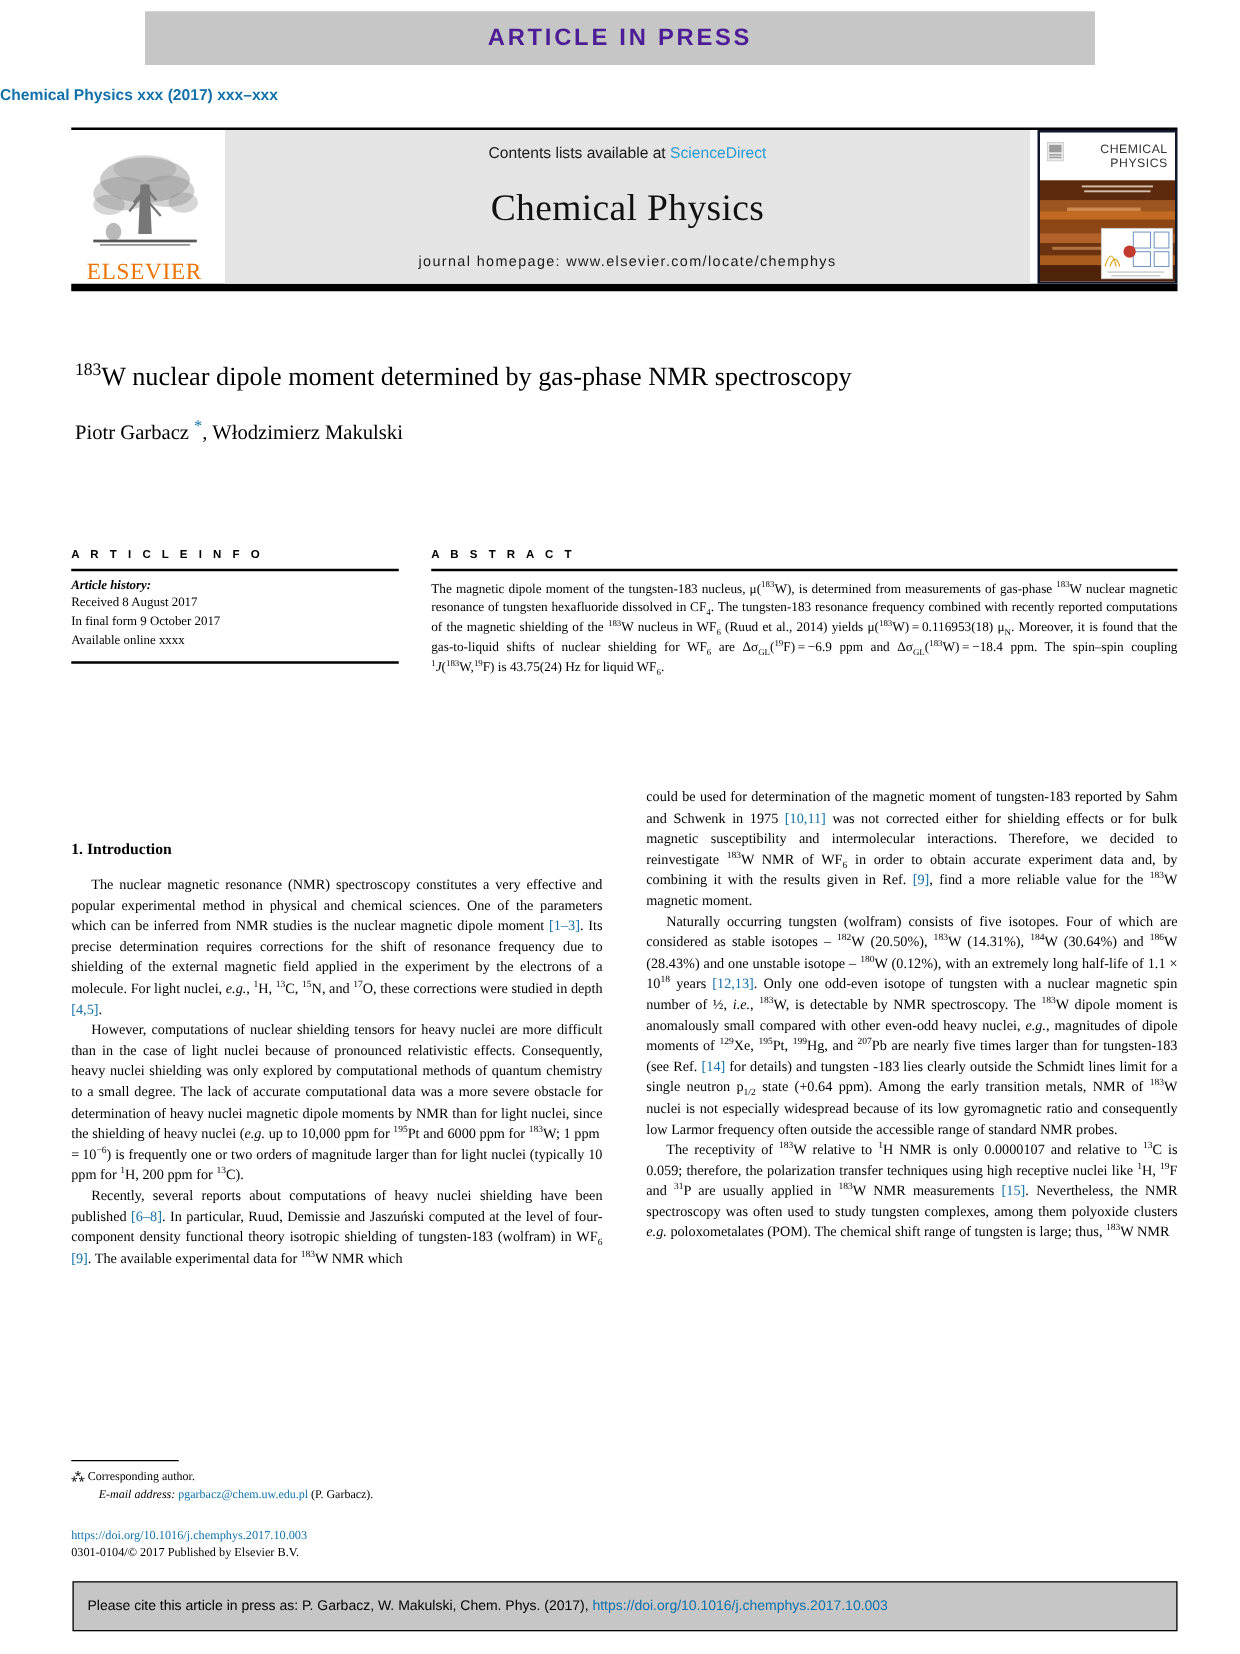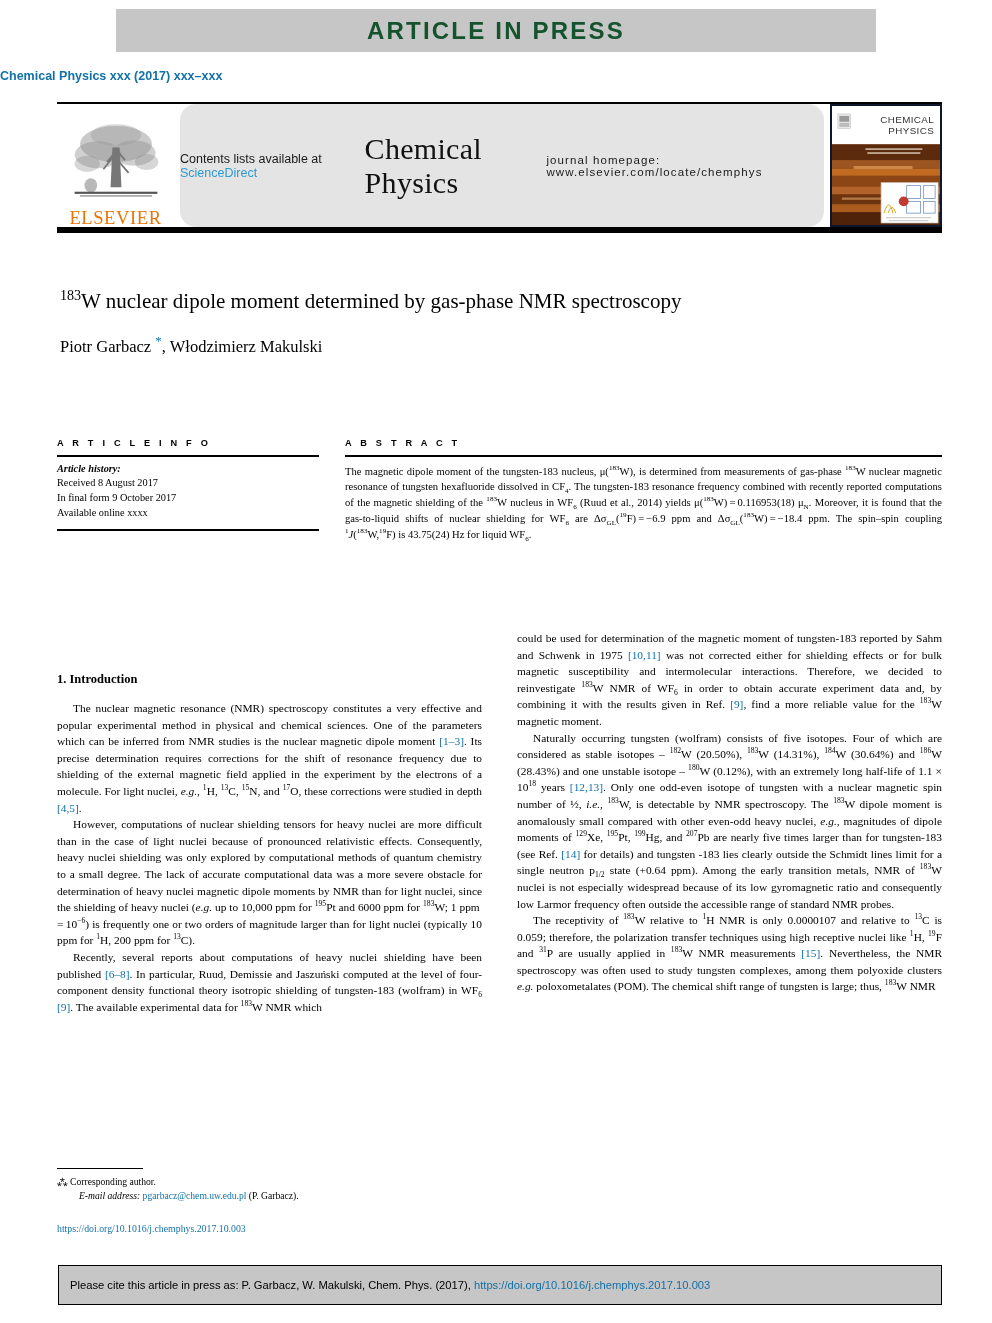--- a/index.html
+++ b/index.html
@@ -24,23 +24,23 @@
     width: 760px;
     height: 43px;
     background: #c6c6c6;
     display: flex;
     align-items: center;
     justify-content: center;
   }
   .aip-band .aip-text {
     font-family: "Liberation Sans", sans-serif;
     font-weight: bold;
-    font-size: 24px;
+    font-size: 19px;
     letter-spacing: 2.2px;
-    color: #14532d;
+    color: #4c1d95;
   }
 
   
   .runhead {
     position: absolute;
     left: 0;
     top: 69px;
     width: 992px;
     font-family: Liberation Sans, sans-serif;
     font-weight: bold;
@@ -89,26 +89,25 @@
     font-size: 18.5px;
     letter-spacing: 0.6px;
     color: #ec7404;
     line-height: 1;
     margin-top: 1px;
   }
   .masthead-center {
     flex: 1 1 auto;
     background: #e4e4e4;
     display: flex;
-    flex-direction: row;
+    flex-direction: column;
     align-items: center;
     justify-content: space-between;
     padding: 11px 0 11px 0;
     margin: 0 6px;
-    border-radius: 16px;
   }
   .contents-line {
     font-family: "Liberation Sans", sans-serif;
     font-size: 12.5px;
     color: #1a1a1a;
   }
   .contents-line .sd {
     color: #2e9ad0;
   }
   .journal-name {
@@ -426,19 +425,20 @@
   <div class="fn-line">⁂ Corresponding author.</div>
   <div class="fn-line" style="padding-left:22px;text-indent:0;">
     <span class="ital">E-mail address:</span>
     <span class="lnk">pgarbacz@chem.uw.edu.pl</span>
     <span>(P. Garbacz).</span>
   </div>
 </div>
 
 <div class="doi-block">
   <div class="lnk">https://doi.org/10.1016/j.chemphys.2017.10.003</div>
+  <div>0301-0104/© 2017 Published by Elsevier B.V.</div>
 </div>
 
 <div class="cite-bar">
   <div class="cite-text">
     <span>Please cite this article in press as: P. Garbacz, W. Makulski, Chem. Phys. (2017), </span><span class="lnk">https://doi.org/10.1016/j.chemphys.2017.10.003</span>
   </div>
 </div>
 
 </body></html>

